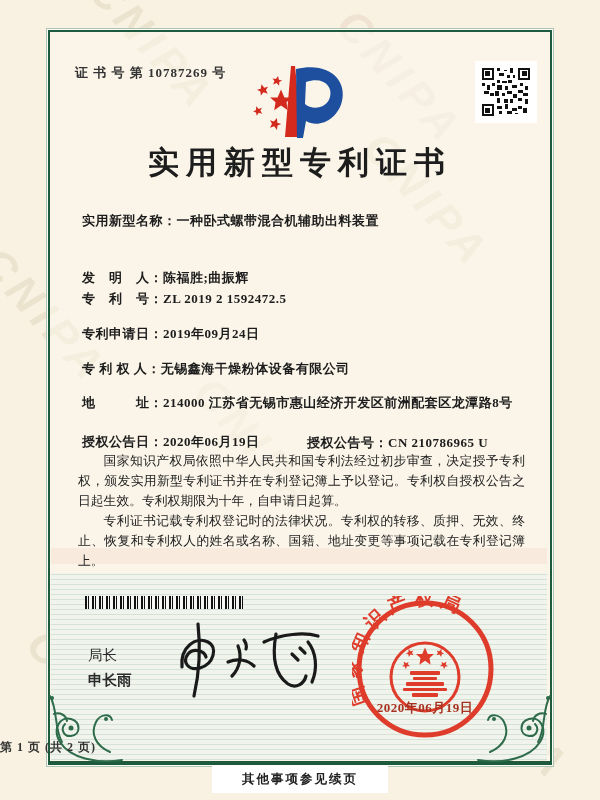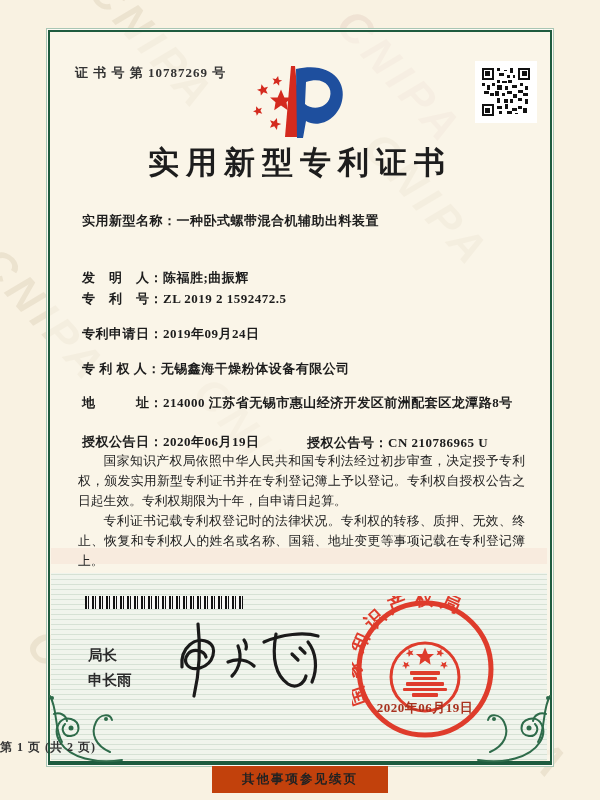--- a/index.html
+++ b/index.html
@@ -88,38 +88,38 @@
   }
   .paras p{margin:0;text-indent:2em;}
 
   .barcode{
     position:absolute;left:85px;top:596px;width:158px;height:13px;
     background:repeating-linear-gradient(90deg,
       #111 0 2px,#f6f6f4 2px 3px,#111 3px 4px,#f6f6f4 4px 7px,
       #111 7px 9px,#f6f6f4 9px 10px,#111 10px 11px,#f6f6f4 11px 14px);
   }
 
-  .officer-title{position:absolute;left:88px;top:646px;font-size:14.5px;font-weight:700;}
+  .officer-title{position:absolute;left:88px;top:646px;font-size:14.5px;font-weight:400;}
   .officer-name {position:absolute;left:88px;top:671px;font-size:14.5px;font-weight:700;}
 
   .sign-svg{position:absolute;left:152px;top:612px;width:175px;height:98px;}
 
   .seal-svg{position:absolute;left:352px;top:596px;width:146px;height:146px;opacity:0.93;}
   .seal-date{
     position:absolute;left:352px;top:699px;width:146px;text-align:center;
     font-size:13px;font-weight:700;color:#a8321f;letter-spacing:0.5px;z-index:6;
   }
 
   .page-info{
     position:absolute;left:0;right:0;top:739px;text-align:left;
     font-size:12px;color:#333;letter-spacing:1px;font-weight:bold;
   }
   .note{
     position:absolute;left:50%;top:766px;transform:translateX(-50%);
-    background:#c2410c;padding:5px 30px;font-size:12.5px;font-weight:600;
+    background:#ffffff;padding:5px 30px;font-size:12.5px;font-weight:600;
     color:#222;letter-spacing:2px;z-index:6;white-space:nowrap;
   }
 
   .flourish{position:absolute;width:84px;height:84px;z-index:4;}
   .fl-left{left:40px;top:686px;}
   .fl-right{right:40px;top:686px;transform:scaleX(-1);}
 </style>
 </head>
 <body>
 

